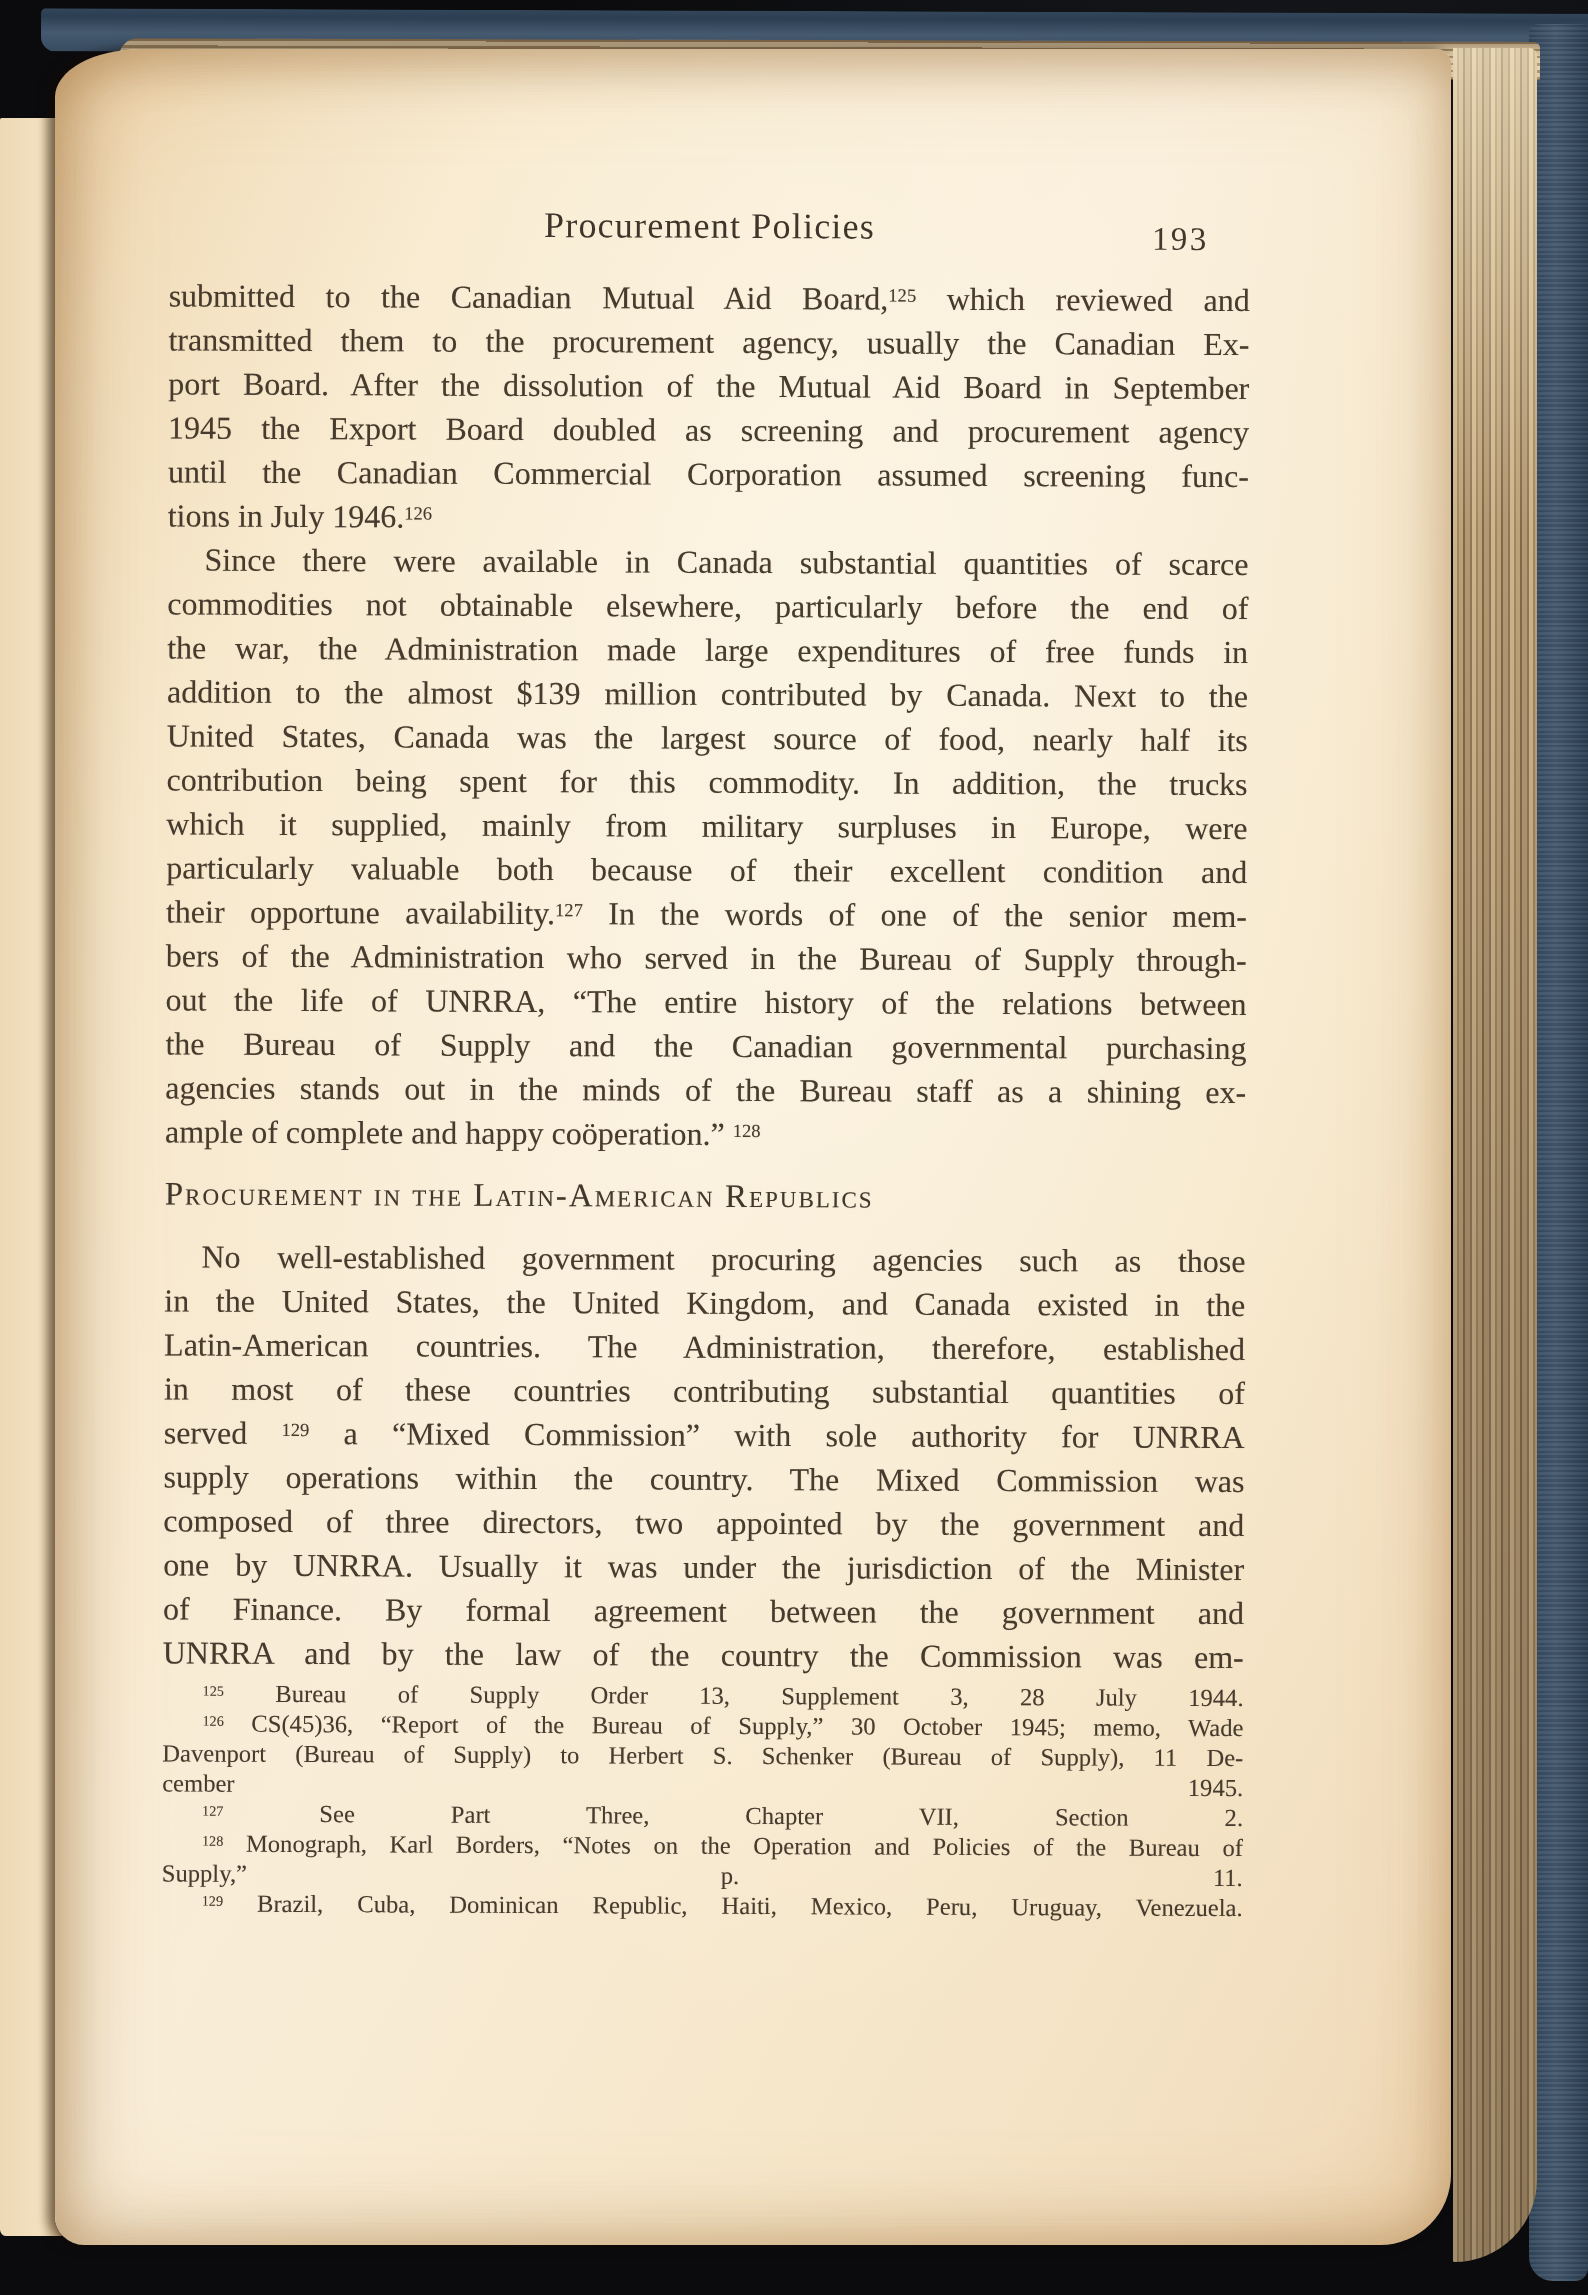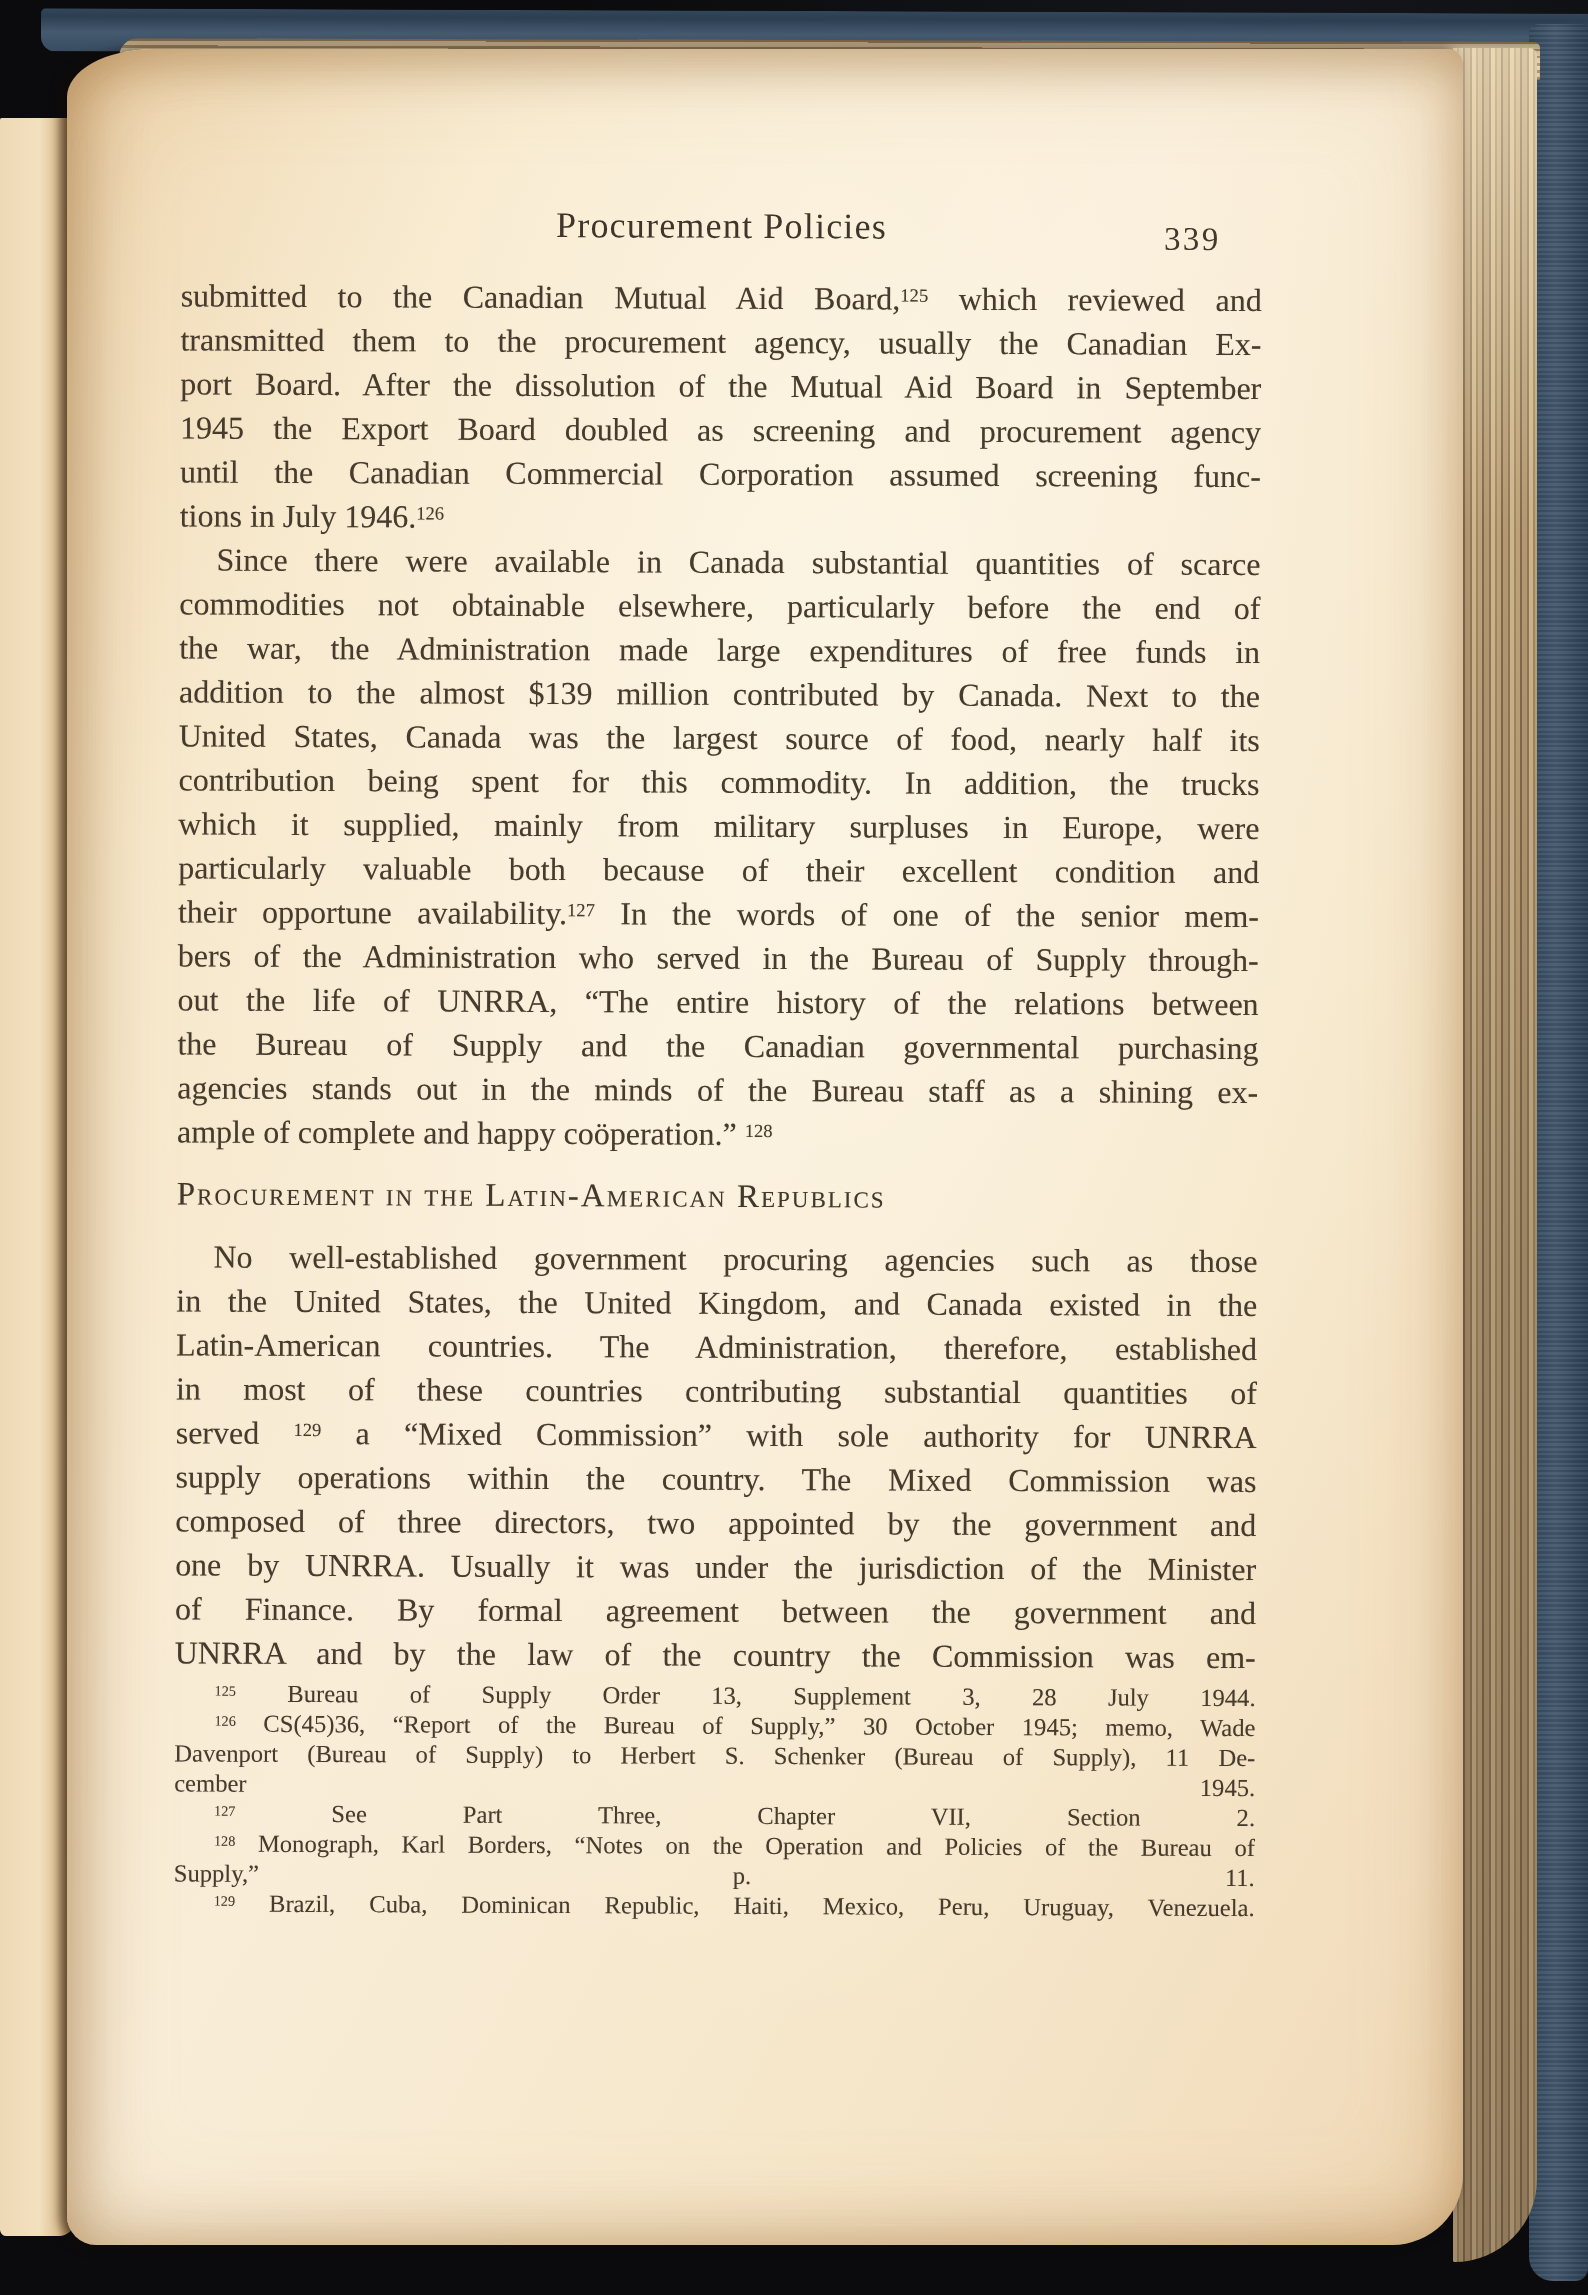--- a/index.html
+++ b/index.html
@@ -41,21 +41,21 @@
     position:absolute;left:0;top:118px;width:75px;height:2118px;
     background:linear-gradient(90deg,#eed9b6 0%,#f2e0bf 52%,#e0c396 76%,#b08a55 94%,#6e4f2a 100%);
     border-radius:1.6px 0 16px 6.4px;
   }
   .gutter-curl{
     position:absolute;left:27px;top:111px;width:206px;height:43px;transform:rotate(-5deg);
     background:linear-gradient(180deg,#7e6136,#c79d58 45%,#97733f);
     border-radius:45% 60% 35% 50%;
   }
   .page{
-    position:absolute;left:67px;top:49px;width:1396px;height:2196px;
+    position:absolute;left:55px;top:49px;width:1396px;height:2196px;
     background:
       radial-gradient(ellipse at 54% 28%, rgba(255,251,238,.55), rgba(255,251,238,0) 62%),
       linear-gradient(118deg,#ebcfa7 0%,#f2debc 7%,#f7e8cb 19%,#f9edd8 45%,#f6e7ca 72%,#f2debf 91%,#eed5b1 100%);
     border-radius:87px 14.3px 71px 29px / 48px 14.3px 71px 29px;
     box-shadow:
       inset 0 0 119px rgba(180,130,65,.20),
       inset 24px 0 56px rgba(140,95,45,.27),
       inset 0 22px 40px rgba(150,105,55,.24),
       inset -16px -17.5px 56px rgba(170,120,60,.17),
       -6.4px 0 11px rgba(20,10,0,.55);
@@ -97,21 +97,21 @@
 <div class="cover-right"></div>
 <div class="head-edges"></div>
 <div class="fore-edge"></div>
 <div class="gutter-curl"></div>
 <div class="page-left-sliver"></div>
 
 <div class="page">
   <div class="text-layer">
 
     <div class="running-header">Procurement Policies</div>
-    <div class="page-number">339</div>
+    <div class="page-number">193</div>
 
     <div class="body-block" id="block1">
       <div class="bl"><span>submitted to the Canadian Mutual Aid Board,</span><span class="sup">125</span><span> which reviewed and</span></div>
       <div class="bl">transmitted them to the procurement agency, usually the Canadian Ex-</div>
       <div class="bl">port Board. After the dissolution of the Mutual Aid Board in September</div>
       <div class="bl">1945 the Export Board doubled as screening and procurement agency</div>
       <div class="bl">until the Canadian Commercial Corporation assumed screening func-</div>
       <div class="bl end"><span>tions in July 1946.</span><span class="sup">126</span></div>
 
       <div class="bl indent">Since there were available in Canada substantial quantities of scarce</div>

